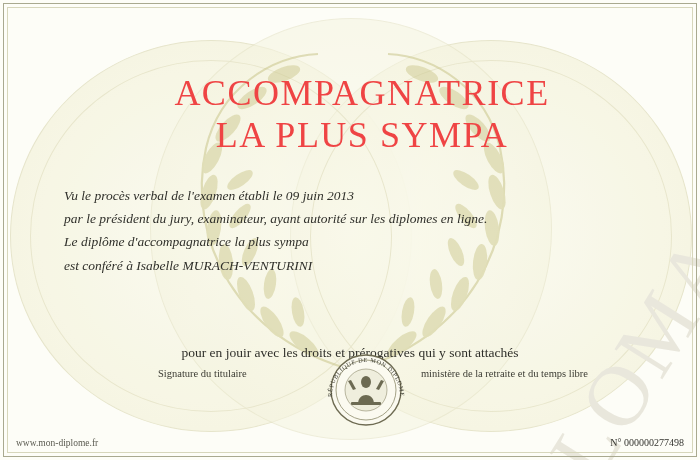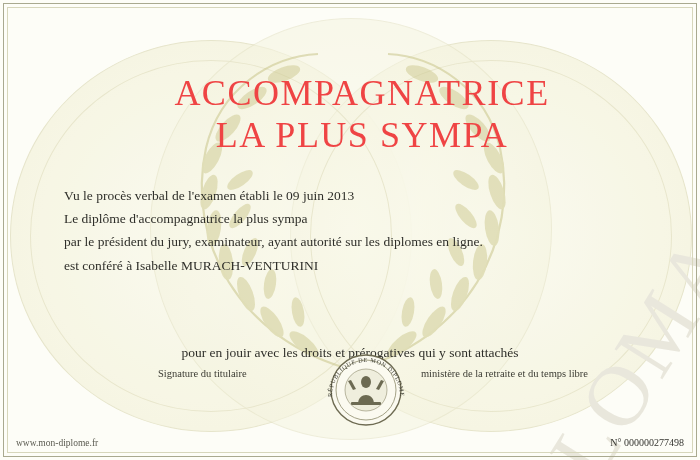--- a/index.html
+++ b/index.html
@@ -106,21 +106,21 @@
   
   .body-text {
     position: absolute;
     left: 64px;
     top: 184px;
     width: 560px;
     font-size: 13.5px;
     line-height: 1.72;
     color: #2f2f2a;
   }
-  .body-text div { white-space: nowrap; }
+  .body-text div { white-space: nowrap; font-style: italic; }
 
   .enjoy-line {
     position: absolute;
     top: 308px;
     left: 0;
     width: 100%;
     text-align: center;
     font-size: 13.5px;
     color: #2f2f2a;
     margin-top: 37px;
@@ -228,22 +228,22 @@
   <div class="frame-inner"></div>
 
 
   <div class="title-block">
     <div class="title-line">ACCOMPAGNATRICE</div>
     <div class="title-line">LA PLUS SYMPA</div>
   </div>
 
   <div class="body-text">
     <div>Vu le procès verbal de l'examen établi le 09 juin 2013</div>
+    <div>par le président du jury, examinateur, ayant autorité sur les diplomes en ligne.</div>
     <div>Le diplôme d'accompagnatrice la plus sympa</div>
-    <div>par le président du jury, examinateur, ayant autorité sur les diplomes en ligne.</div>
     <div>est conféré à Isabelle MURACH-VENTURINI</div>
   </div>
 
   <div class="enjoy-line">pour en jouir avec les droits et prérogatives qui y sont attachés</div>
 
   <div class="sig-left">Signature du titulaire</div>
   <div class="sig-right">ministère de la retraite et du temps libre</div>
 
   <svg class="seal" viewBox="0 0 92 92">
     <defs>

